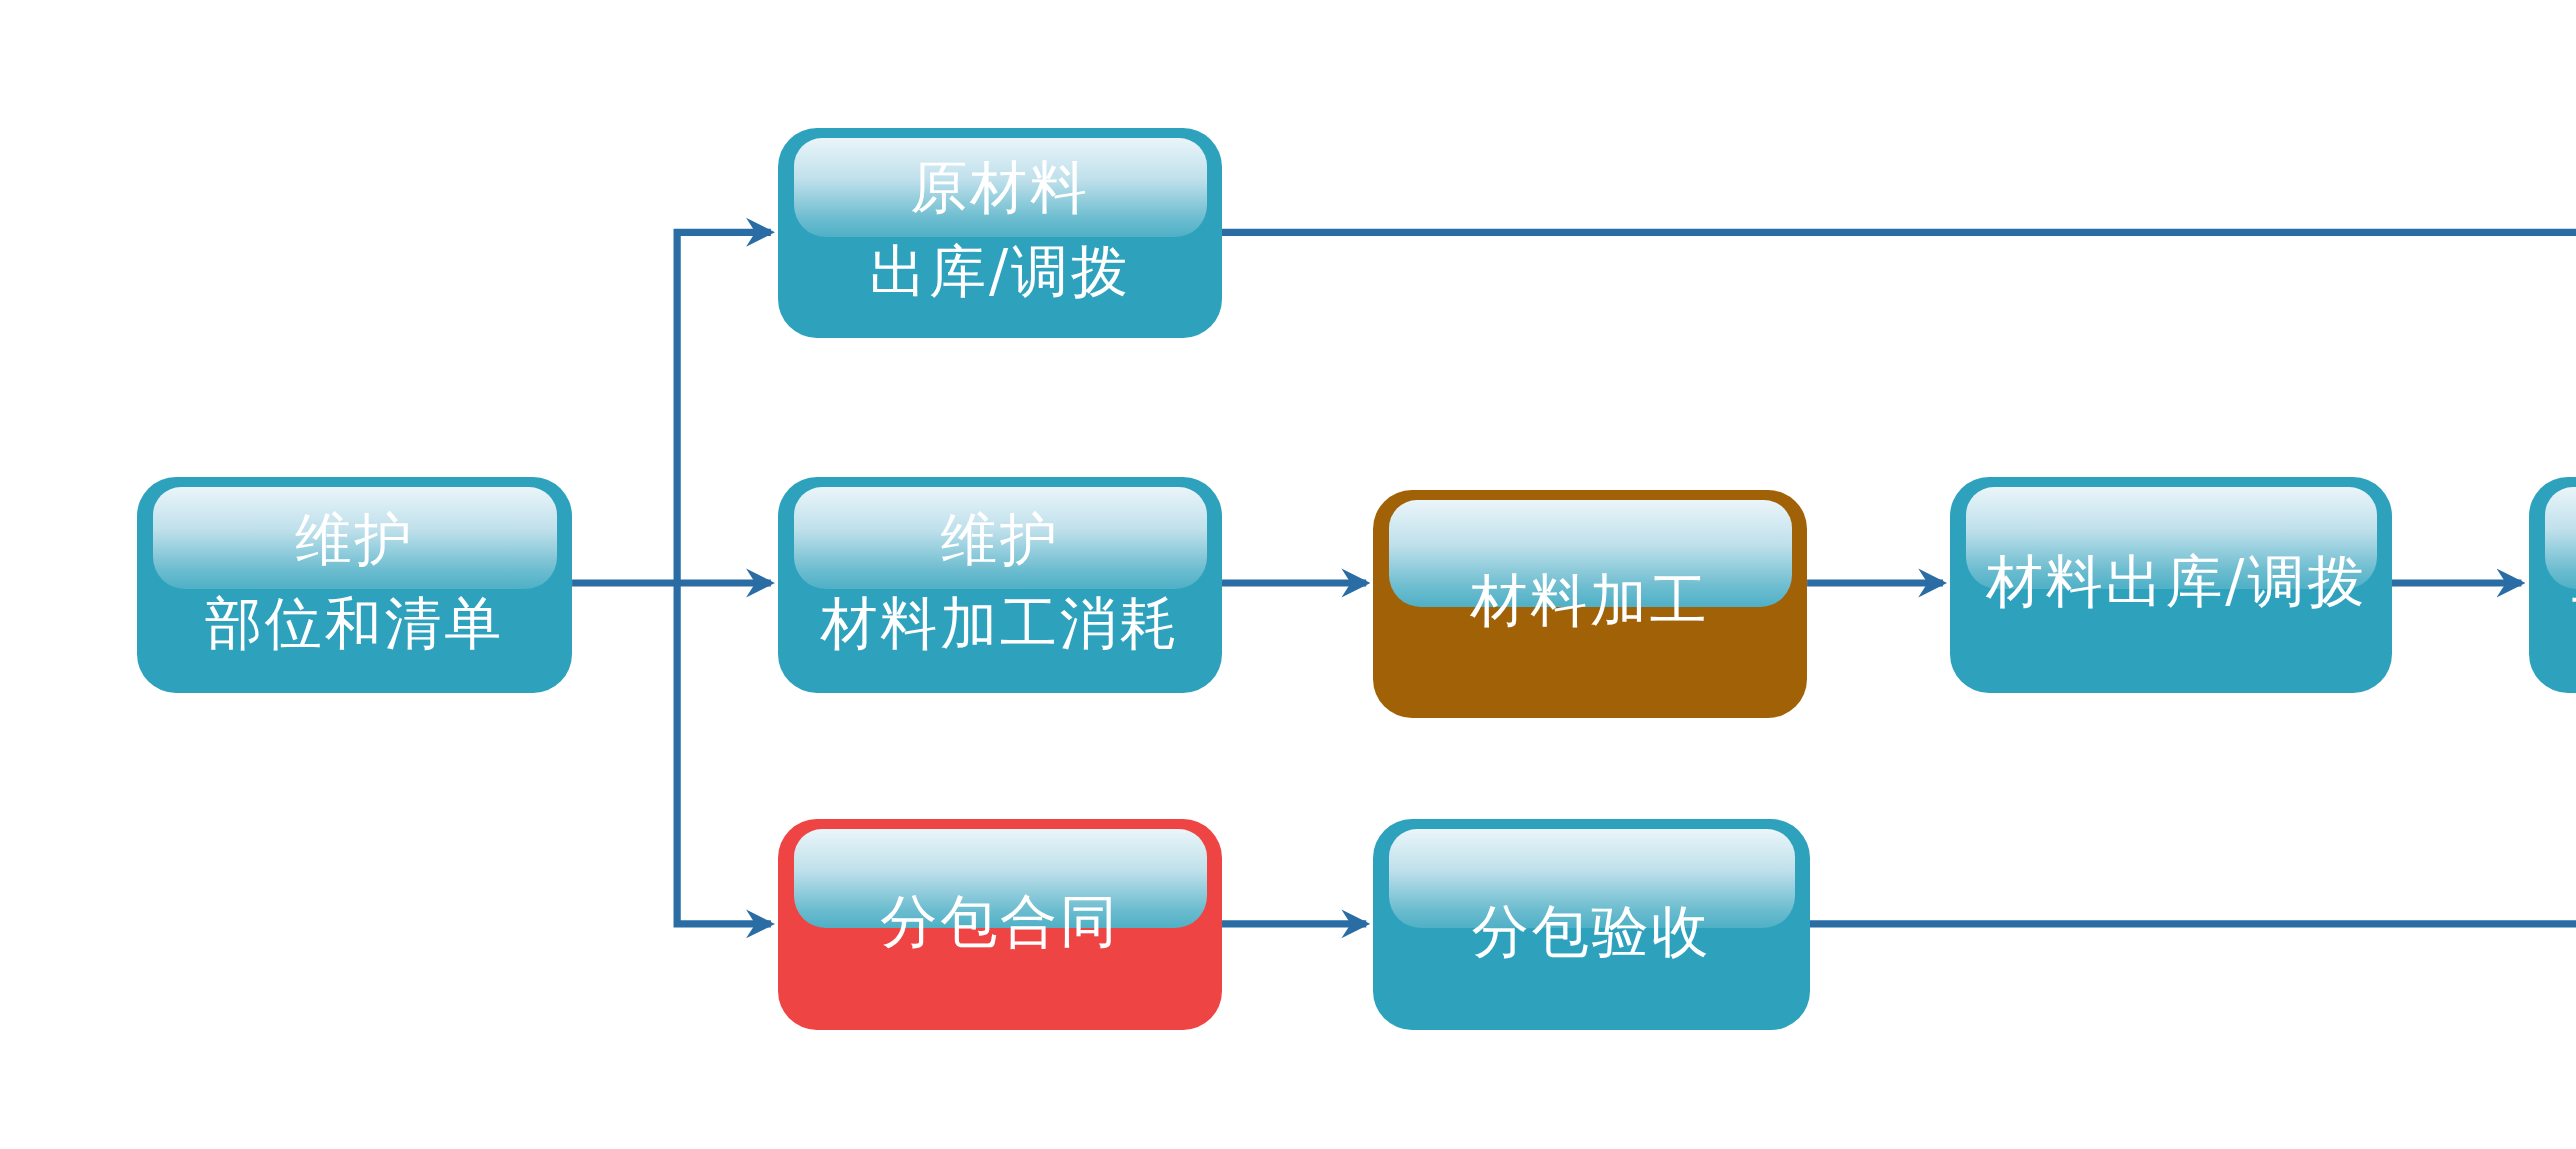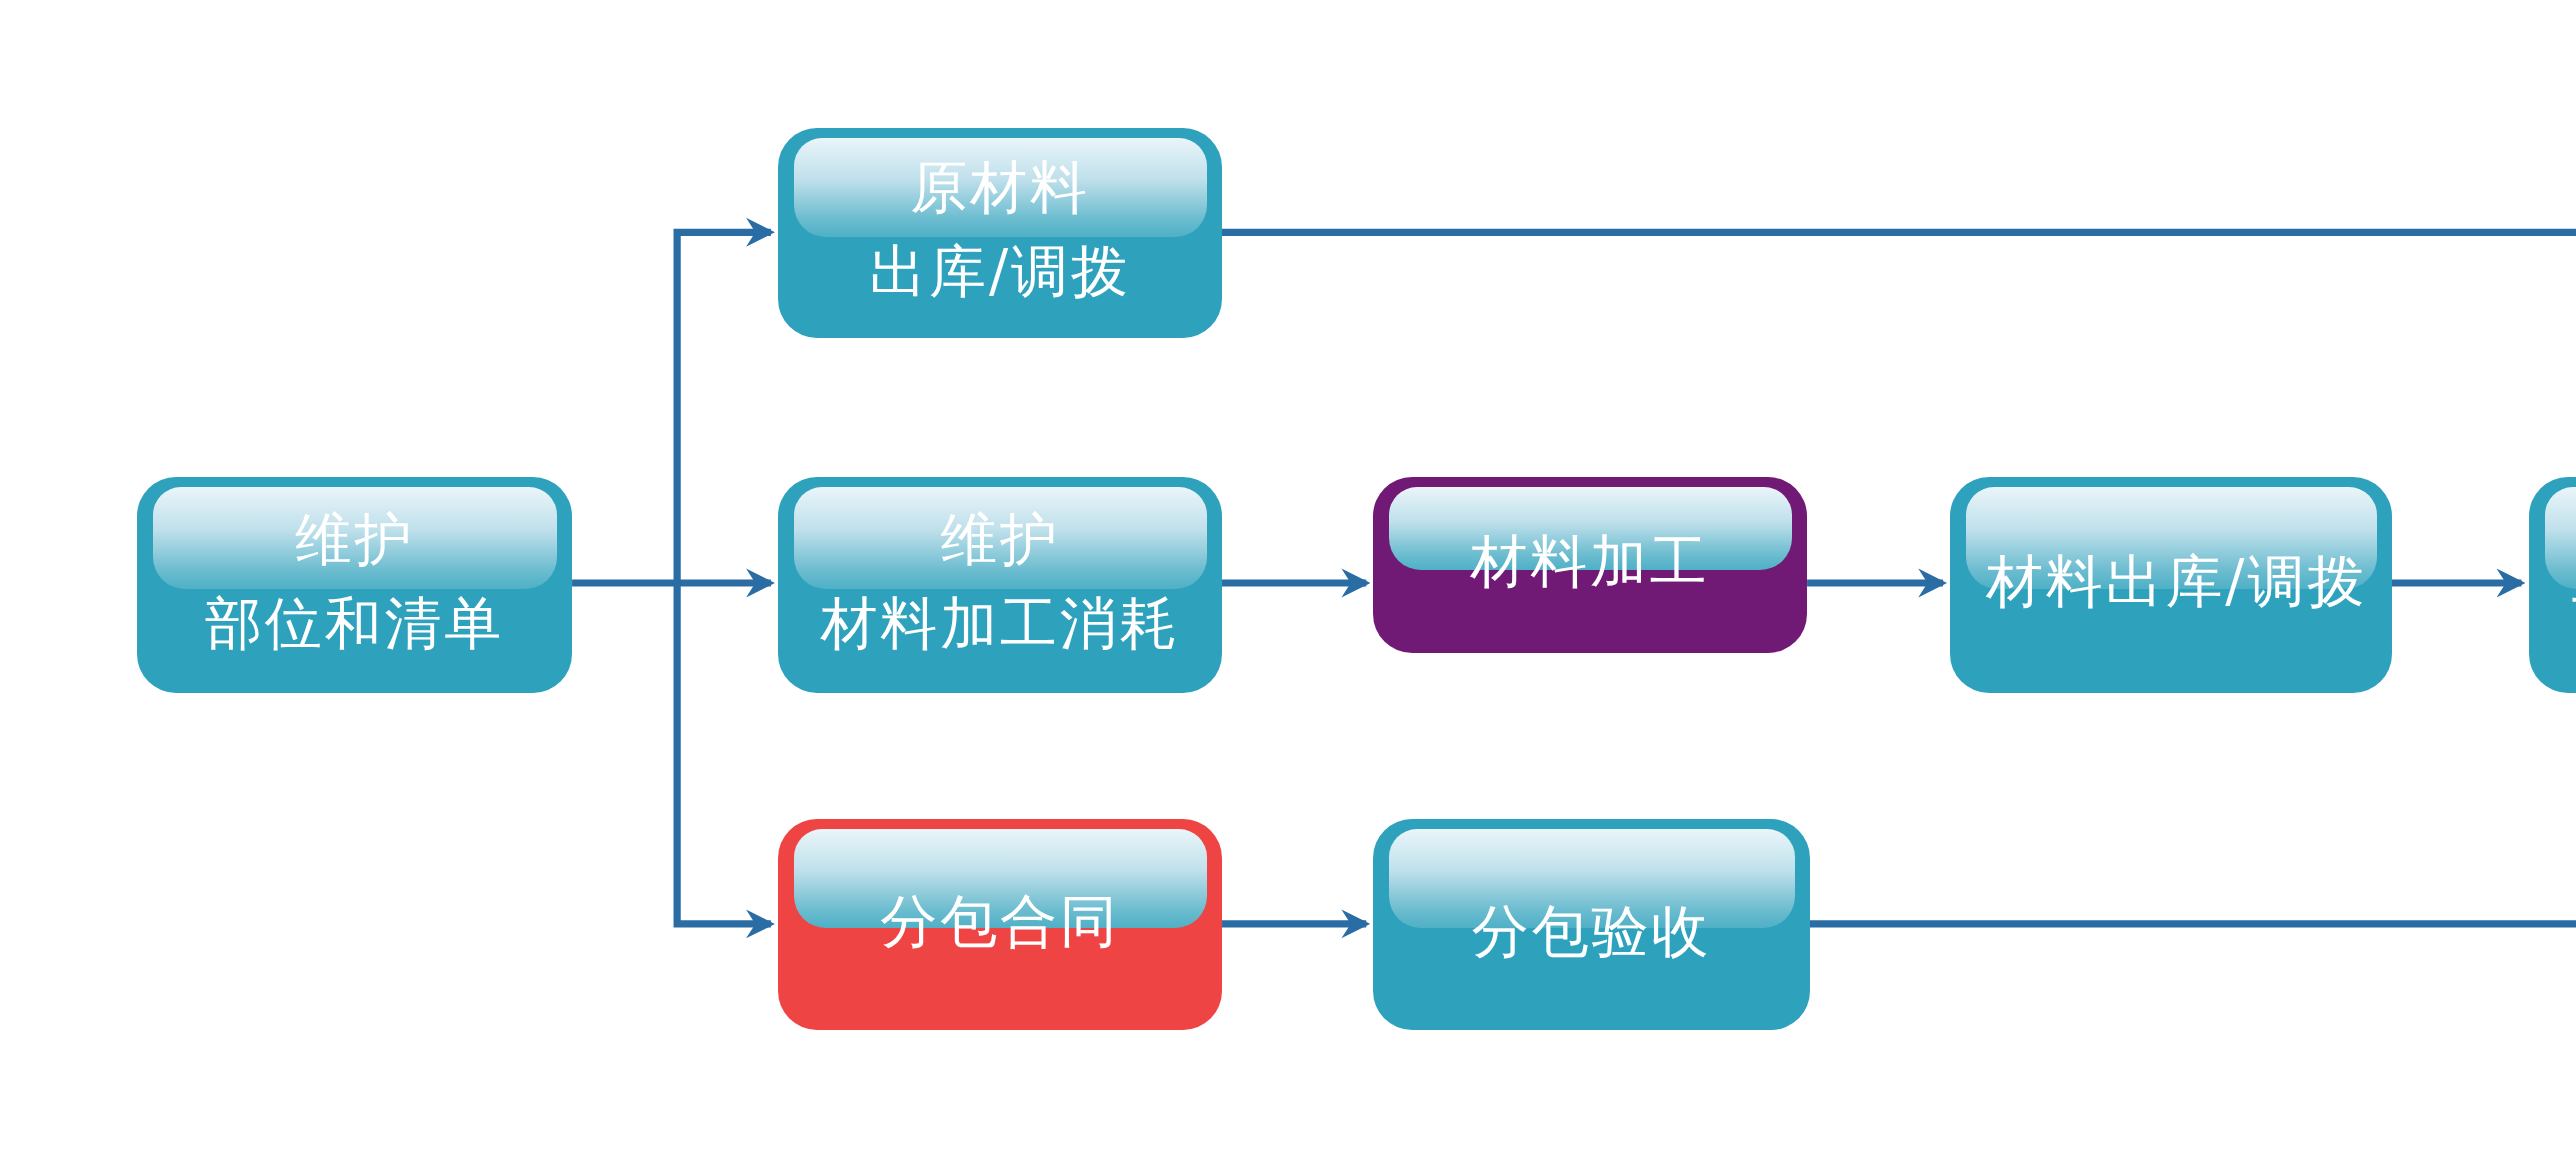--- a/index.html
+++ b/index.html
@@ -81,21 +81,21 @@
           <span>出库/调拨</span>
         </div>
       </div>
       <div class="node" style="left: 778px; top: 477px; width: 444px; height: 216px; background: rgb(46, 162, 189);">
         <div class="gloss" style="background: linear-gradient(rgb(234, 245, 249) 0%, rgb(191, 224, 235) 42%, rgb(107, 188, 207) 82%, rgb(79, 176, 198) 100%);"></div>
         <div class="label" style="color: rgb(255, 255, 255);">
           <span>维护</span>
           <span>材料加工消耗</span>
         </div>
       </div>
-      <div class="node" style="left: 1373px; top: 477px; width: 434px; height: 176px; background: #701a75;">
+      <div class="node" style="left: 1373px; top: 490px; width: 434px; height: 228px; background: #a16207;">
         <div class="gloss" style="background: linear-gradient(rgb(234, 245, 249) 0%, rgb(191, 224, 235) 42%, rgb(107, 188, 207) 82%, rgb(79, 176, 198) 100%);"></div>
         <div class="label" style="color: rgb(255, 255, 255);">
           <span>材料加工</span>
         </div>
       </div>
       <div class="node" style="left: 1950px; top: 477px; width: 442px; height: 216px; background: rgb(46, 162, 189);">
         <div class="gloss" style="background: linear-gradient(rgb(234, 245, 249) 0%, rgb(191, 224, 235) 42%, rgb(107, 188, 207) 82%, rgb(79, 176, 198) 100%);"></div>
         <div class="label" style="color: rgb(255, 255, 255); padding-left: 11px;">
           <span>材料出库/调拨</span>
         </div>

